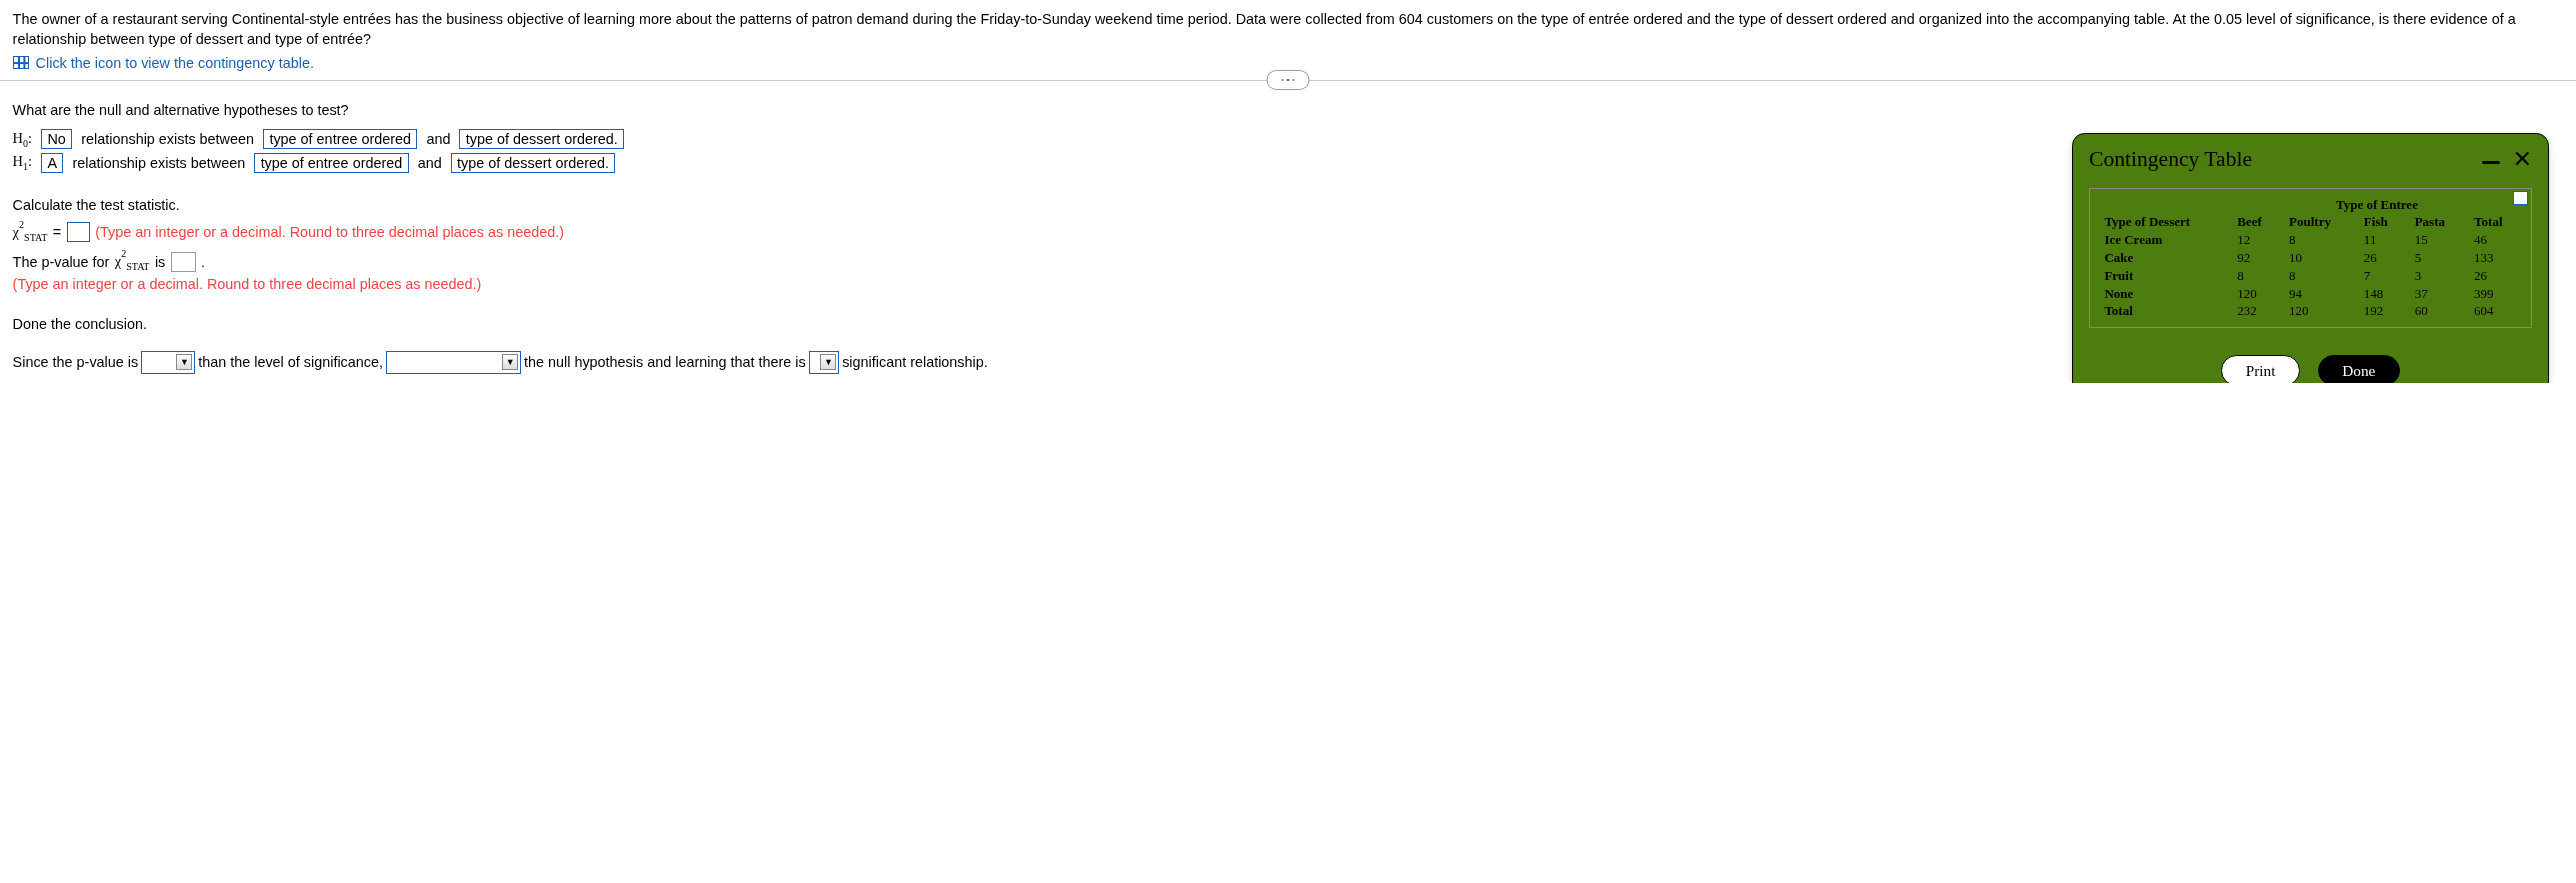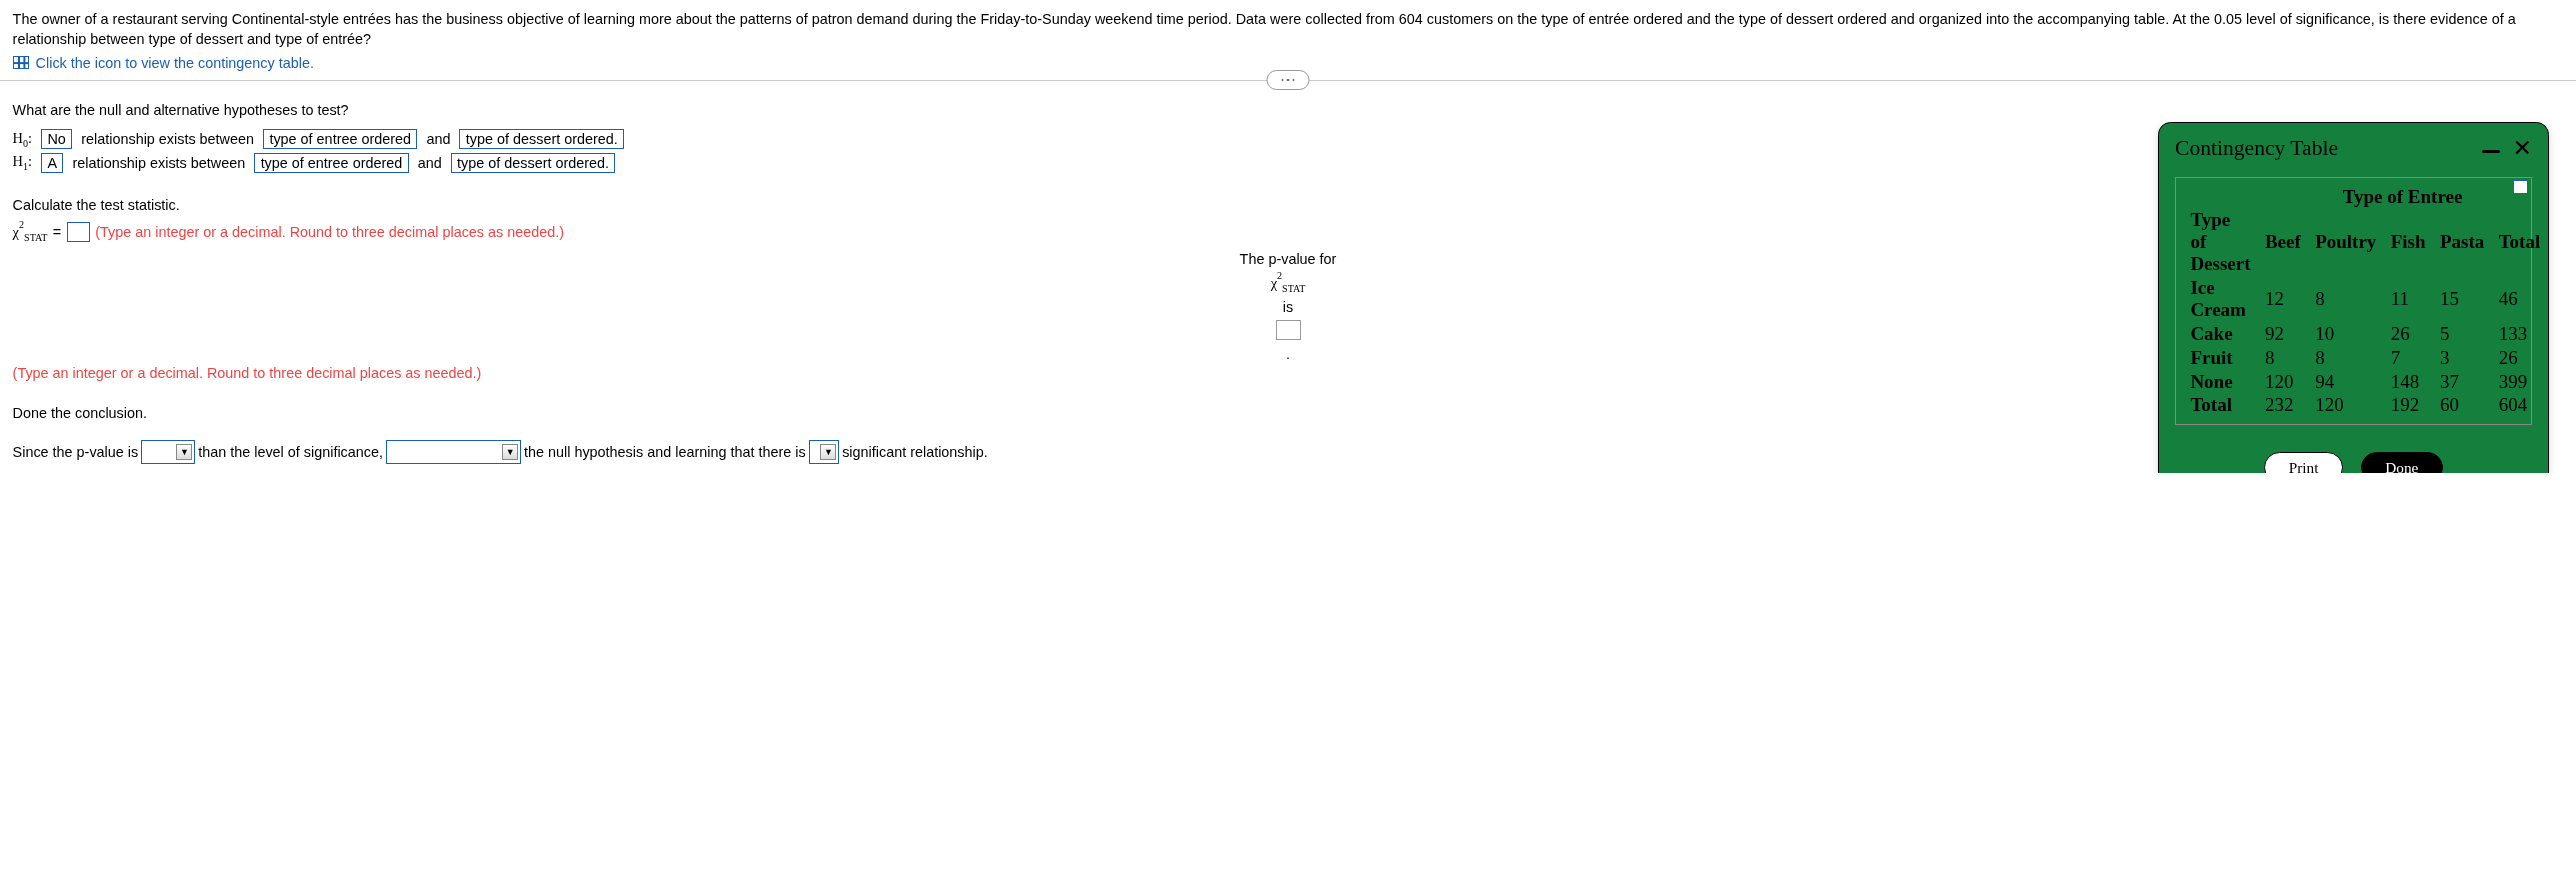--- a/index.html
+++ b/index.html
@@ -26,31 +26,31 @@
     .chi-frac sup { font-size:0.7em; position:relative; top:-0.3em; }
     .chi-frac sub { font-size:0.7em; }
     .input-small { width:23.4px; height:20px; border:0.9px solid #1a5fb4; }
     .input-smallg { width:25px; height:20px; border:0.9px solid #999; }
     .hint { color:#ef4444; }
     .conclusion-line { display:flex; align-items:center; gap:3px; flex-wrap:wrap; margin-top:19px;text-align:right; }
     .select-box { border:0.9px solid #1a5fb4; background:#fff; height:23.4px; display:inline-flex; align-items:center; padding:0 1.8px 0 7.2px; min-width:54px; justify-content:flex-end; cursor:pointer; }
     .select-box.wide { min-width:135px; }
     .dd-btn { width:16px; height:16px; border:0.9px solid #888; background:linear-gradient(#fdfdfd,#dcdcdc); display:flex; align-items:center; justify-content:center; font-size:9px; margin-left:3.6px;}
     
-    .modal { position:absolute; right:27px; top:122px; width:391px; background:#15803d; border:1.8px solid #000; border-radius:12.6px; box-shadow:0 3.6px 9px rgba(0,0,0,.15); padding: 12.6px 16px 18px; }
+    .modal { position:absolute; right:27px; top:133px; width:477px; background:#4d7c0f; border:1.8px solid #000; border-radius:12.6px; box-shadow:0 3.6px 9px rgba(0,0,0,.15); padding: 12.6px 16px 18px; }
     .modal-header { display:flex; align-items:center; justify-content:space-between; margin-bottom:16px; }
     .modal-title { font-family:'Times New Roman', serif; font-size:21.6px; }
     .modal-ctrls { display:flex; gap:12.6px; align-items:center; }
     .min-icon { width:18px; height:3.6px; background:#000; border-radius:1.8px; cursor:pointer; margin-top:7.2px; }
     .close-icon { font-size:23.4px; font-weight:300; cursor:pointer; line-height:0.6; font-family:Arial; }
     
     .ct-wrap { border:0.9px solid #888; padding:7.2px; font-family:'Times New Roman', serif; position:relative; }
     .copy-icn { position:absolute; top:3.6px; right:3.6px; width:12.6px; height:12.6px; border:0.9px solid #1664c0; cursor:pointer;}
     .copy-icn::after{content:""; position:absolute; left:-2.7px; top:-2.7px; width:12.6px; height:12.6px; border:0.9px solid #1664c0; background:#fff;}
-    .ct-wrap table { border-collapse:collapse; width:100%; font-size:19px;}
+    .ct-wrap table { border-collapse:collapse; width:100%; font-size:13px;}
     .ct-wrap th, .ct-wrap td { padding:0.9px 7.2px; text-align:left; }
     .ct-wrap .head-top { font-weight:bold; text-align:center; }
     .ct-wrap .rowhead { font-weight:bold; }
     
     .modal-footer { display:flex; justify-content:center; gap:18px; margin-top:27px; }
     .btn { border-radius:18px; padding:5.4px 23.4px; font-family:'Times New Roman',serif; font-size:15.3px; cursor:pointer; }
     .btn-print { background:#fff; border:1.4px solid #000; }
     .btn-done { background:#000; color:#fff; border:1.4px solid #000; }
   </style>
 </head>
@@ -90,21 +90,21 @@
 </div>
 
 <div class="section-label">Calculate the test statistic.</div>
 <div class="stat-line">
   <span class="chi-frac">χ<sup>2</sup><sub>STAT</sub></span>
   <span> = </span>
   <input class="input-small" type="text" style="">
   <span class="hint">(Type an integer or a decimal. Round to three decimal places as needed.)</span>
 </div>
 
-<div class="stat-line" style="margin-bottom:3.6px;flex-direction:column;">
+<div class="stat-line" style="margin-bottom:3.6px;">
   <span>The p-value for </span>
   <span class="chi-frac">χ<sup>2</sup><sub>STAT</sub></span>
   <span> is </span>
   <input class="input-smallg" type="text" style="">
   <span>.</span>
 </div>
 <div class="hint">(Type an integer or a decimal. Round to three decimal places as needed.)</div>
 
 <div class="section-label">Done the conclusion.</div>
 <div class="conclusion-line">

